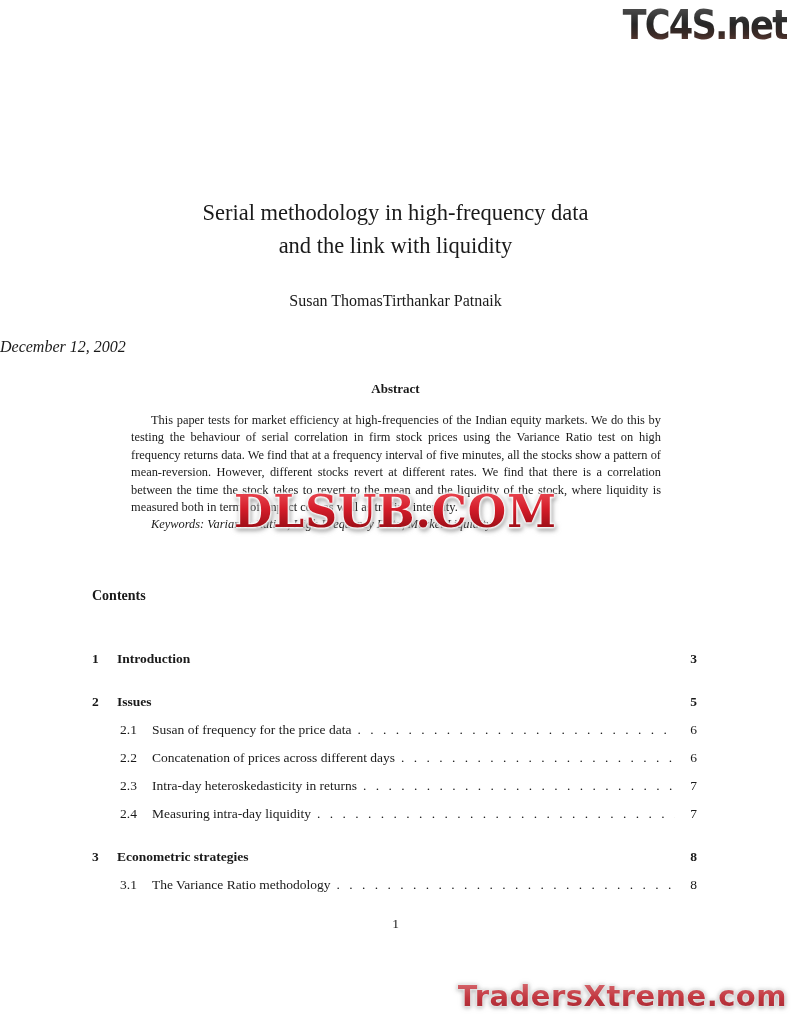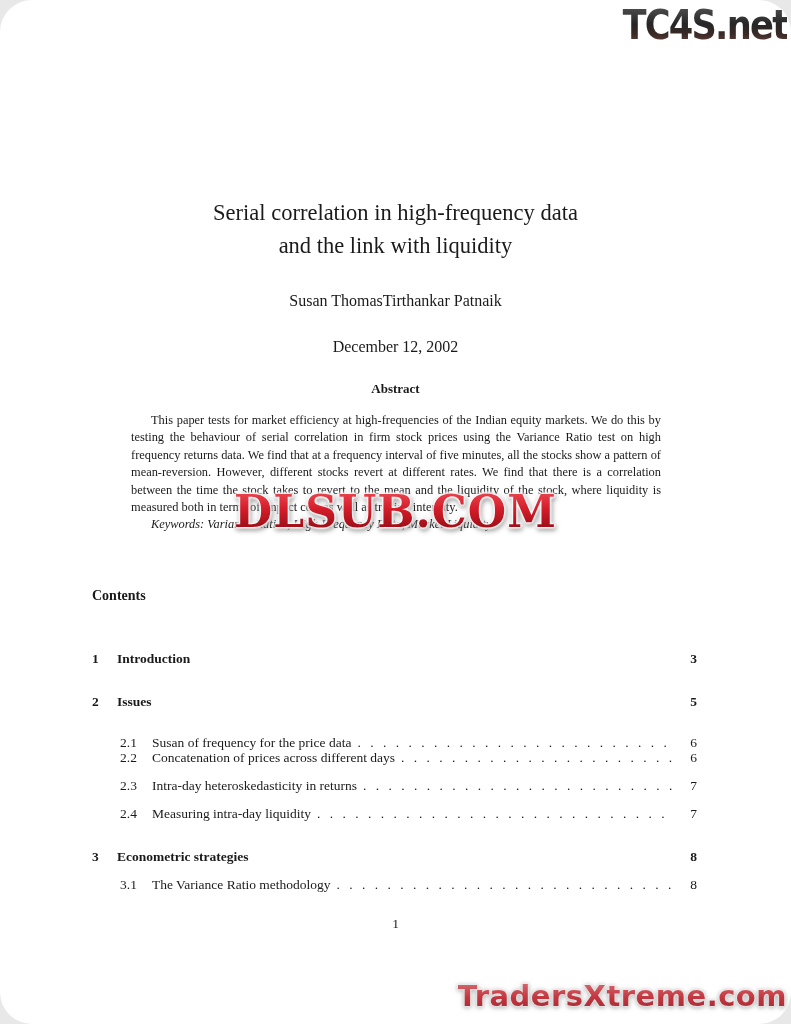--- a/index.html
+++ b/index.html
@@ -6,21 +6,20 @@
   html, body { background: #e8e8e8; }
   .page {
     position: relative;
     width: 791px;
     height: 1024px;
     background: #ffffff;
     margin: 0 auto;
     overflow: hidden;
     font-family: "Liberation Serif", serif;
     color: #1a1a1a;
-    border-radius: 32px;
   }
 
   
   .tc4s {
     position: absolute;
     top: 2px;
     right: 4px;
     font-family: "DejaVu Sans", sans-serif;
     font-weight: bold;
     font-size: 40px;
@@ -45,22 +44,22 @@
   .authors {
     position: absolute;
     top: 292px; left: 0; right: 0;
     display: flex;
     justify-content: center;
     font-size: 16px;
   }
   .date {
     position: absolute;
     top: 338px; left: 0; right: 0;
-    text-align: center;
     font-size: 16px;
+    font-style: italic;
   }
 
   
   .abstract-heading {
     position: absolute;
     top: 381px; left: 0; right: 0;
     text-align: center;
     font-size: 13px;
     font-weight: bold;
   }
@@ -161,21 +160,21 @@
   }
 </style>
 </head>
 <body>
 
 <div class="page">
 
   <div class="tc4s">TC4S.net</div>
 
   <div class="title">
-    <div>Serial correlation in high-frequency data</div>
+    <div>Serial methodology in high-frequency data</div>
     <div>and the link with liquidity</div>
   </div>
 
   <div class="authors">
     <span>Susan Thomas</span>
     <span>Tirthankar Patnaik</span>
   </div>
 
   <div class="date">December 12, 2002</div>
 
@@ -199,21 +198,21 @@
       <span class="toc-page">3</span>
     </div>
 
     <div class="toc-row level1" style="top:43px">
       <span class="toc-num">2</span>
       <span class="toc-label">Issues</span>
       <span class="toc-fill"></span>
       <span class="toc-page">5</span>
     </div>
 
-    <div class="toc-row level2" style="top:84px">
+    <div class="toc-row level2" style="top:71px">
       <span class="toc-num">2.1</span>
       <span class="toc-label">Susan of frequency for the price data</span>
       <span class="leader"></span>
       <span class="toc-page">6</span>
     </div>
 
     <div class="toc-row level2" style="top:99px">
       <span class="toc-num">2.2</span>
       <span class="toc-label">Concatenation of prices across different days</span>
       <span class="leader"></span>

